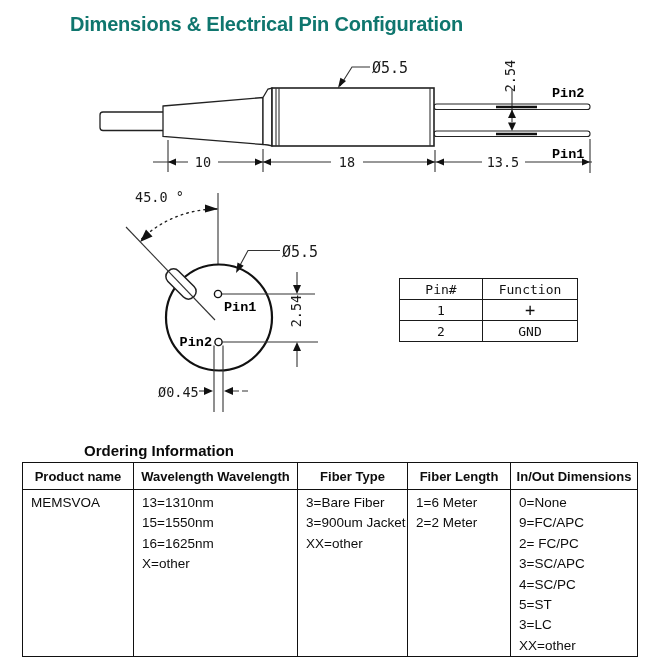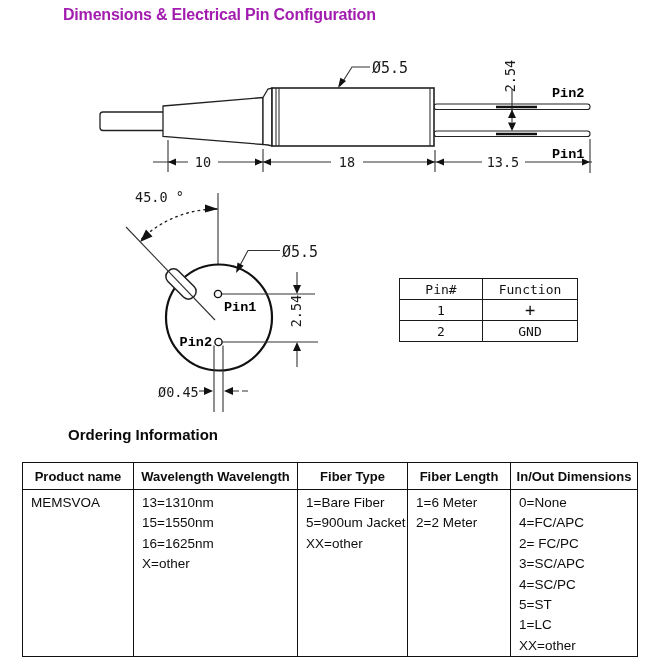--- a/index.html
+++ b/index.html
@@ -1,20 +1,20 @@
 <!DOCTYPE html>
 <html><head>
 <meta charset="utf-8">
 <style>
   html,body{margin:0;padding:0;background:#fff;}
   .page{position:relative;width:653px;height:666px;background:#ffffff;overflow:hidden;
         font-family:"Liberation Sans",sans-serif;color:#111;}
-  .title1{position:absolute;left:63px;top:6px;margin:0;font-size:16px;font-weight:bold;
-          letter-spacing:-0.2px;color:#a21caf;}
-  .title2{position:absolute;left:68px;top:426px;margin:0;font-size:15px;font-weight:bold;color:#0a0a0a;}
+  .title1{position:absolute;left:63px;top:6px;margin:7px;font-size:20px;font-weight:bold;
+          letter-spacing:-0.2px;color:#0f766e;}
+  .title2{position:absolute;left:68px;top:426px;margin:16px;font-size:15px;font-weight:bold;color:#0a0a0a;}
   svg{position:absolute;left:0;}
   .side-view{top:45px;}
   .front-view{top:180px;}
   .dim-text{font:13.5px "DejaVu Sans Mono",monospace;fill:#1a1a1a;}
   .dia-text{font:15px "DejaVu Sans Mono",monospace;fill:#1a1a1a;}
   .pin-label{font:bold 13.5px "Liberation Mono",monospace;fill:#000;}
   .thin{stroke:#333;stroke-width:1.1;fill:none;}
   .fillw{fill:#fff;stroke:#222;stroke-width:1.3;}
   .arrow{fill:#111;stroke:none;}
   
@@ -172,35 +172,35 @@
       <td>
             <div>MEMSVOA</div>
           </td>
       <td>
             <div>13=1310nm</div>
             <div>15=1550nm</div>
             <div>16=1625nm</div>
             <div>X=other</div>
           </td>
       <td>
-            <div>1=Bare Fiber</div>
-            <div>5=900um Jacket</div>
+            <div>3=Bare Fiber</div>
+            <div>3=900um Jacket</div>
             <div>XX=other</div>
           </td>
       <td>
             <div>1=6 Meter</div>
             <div>2=2 Meter</div>
           </td>
       <td>
             <div>0=None</div>
-            <div>4=FC/APC</div>
+            <div>9=FC/APC</div>
             <div>2= FC/PC</div>
             <div>3=SC/APC</div>
             <div>4=SC/PC</div>
             <div>5=ST</div>
-            <div>1=LC</div>
+            <div>3=LC</div>
             <div>XX=other</div>
           </td>
     </tr>
   </tbody>
     </table>
 
 </div>
 
 </body></html>

